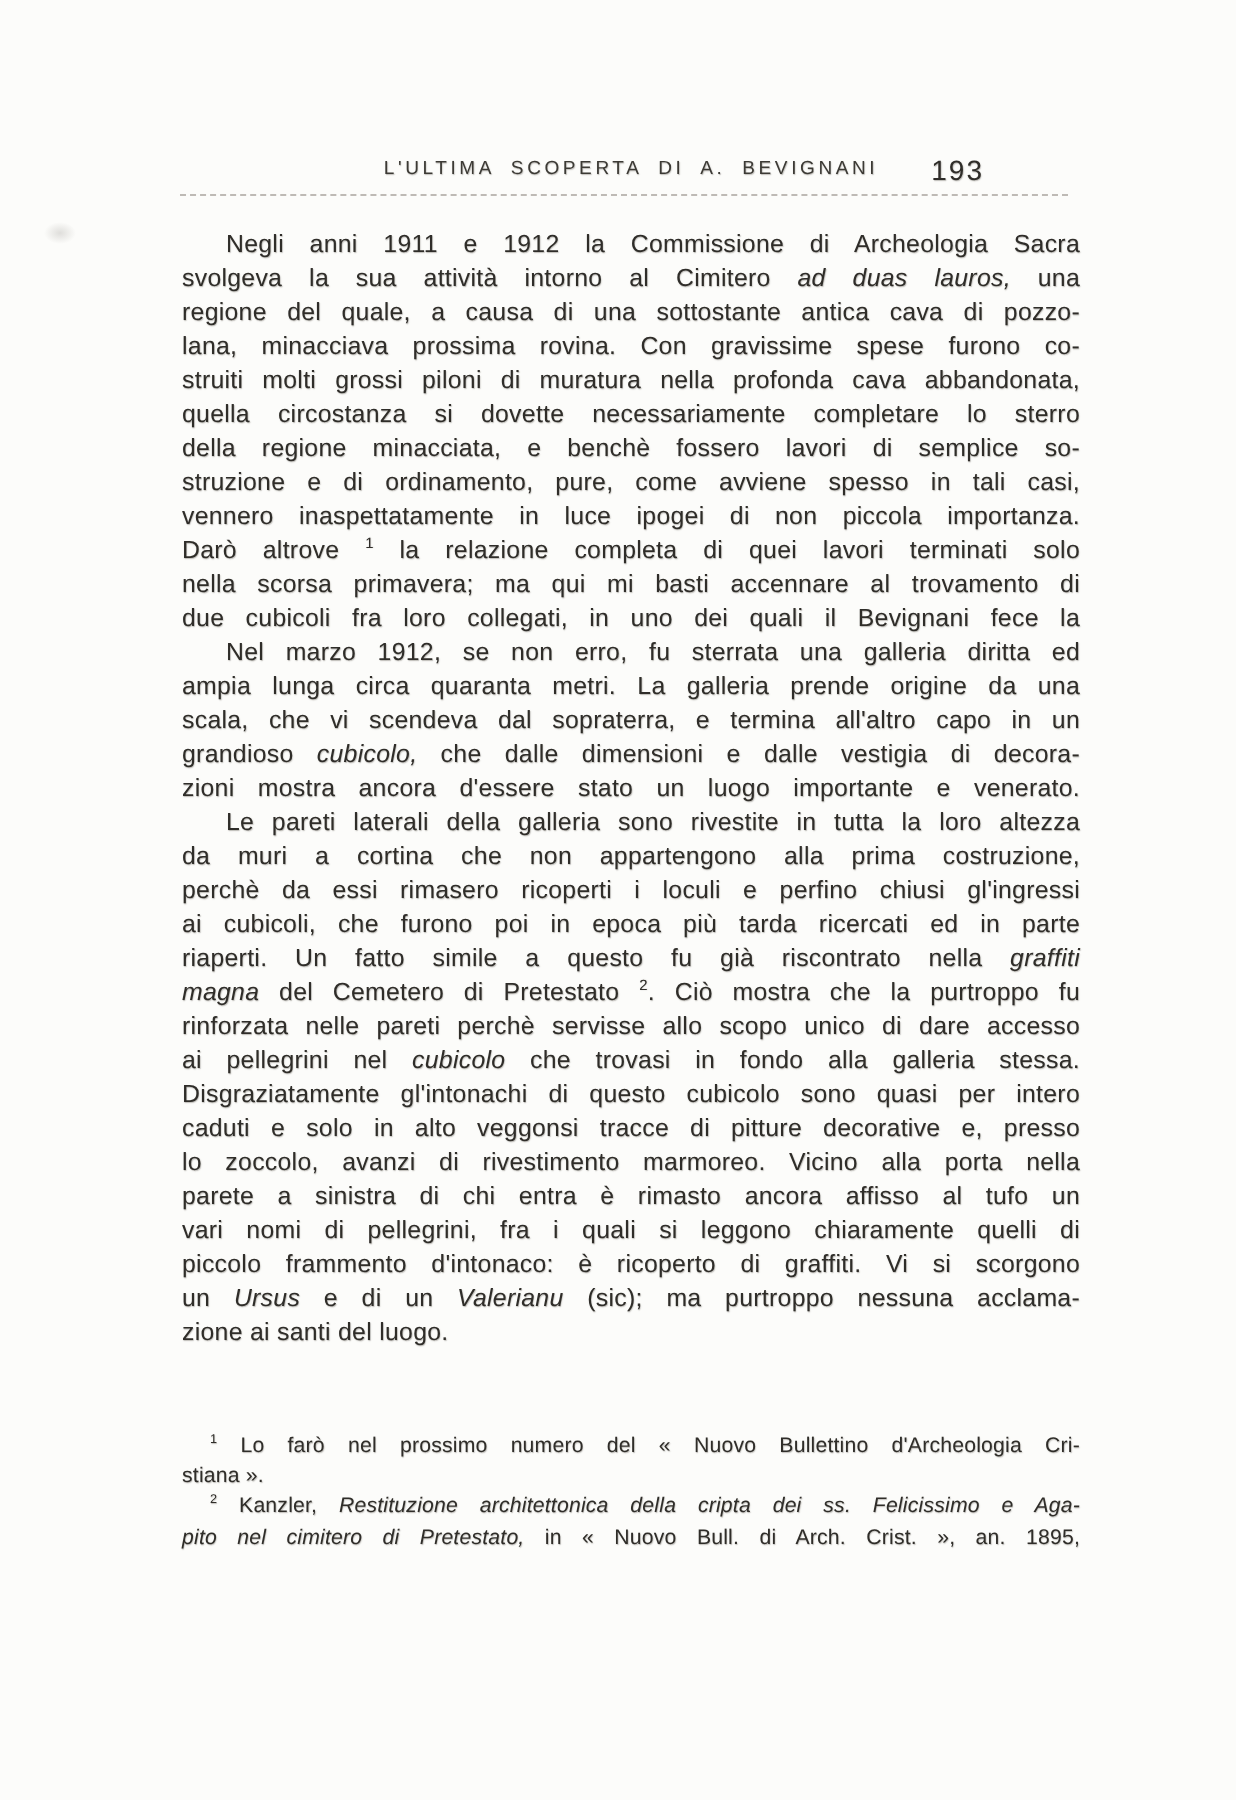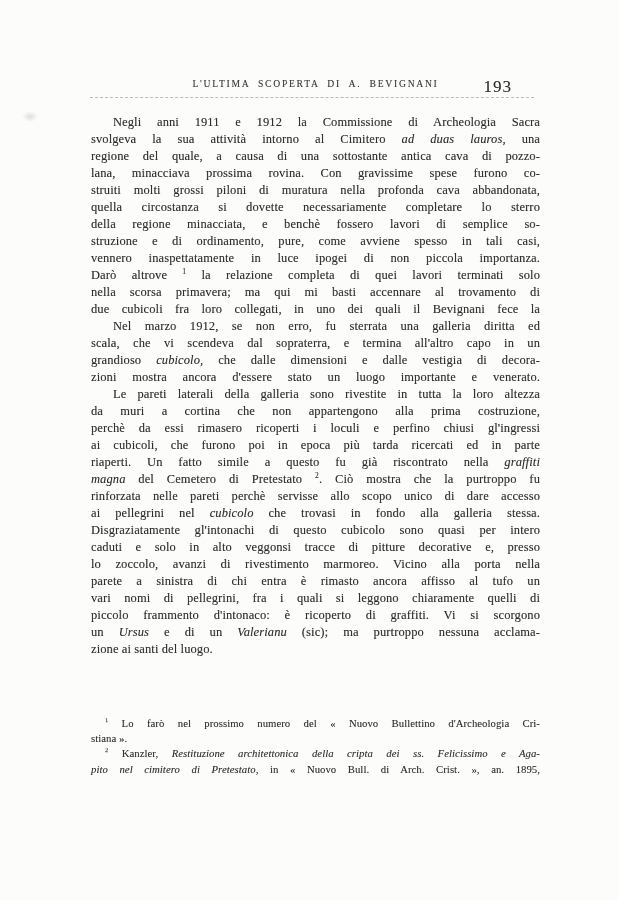--- a/index.html
+++ b/index.html
@@ -4,42 +4,42 @@
 <style>
   html, body { margin: 0; padding: 0; }
   body { width: 618px; height: 900px; background: #fcfcfa; }
 
   .page {
     position: relative;
     width: 618px;
     height: 900px;
     background: var(--paper, #fcfcfa);
     color: var(--ink, #2f2d29);
-    font-family: Liberation Serif, serif;
+    font-family: Liberation Sans, sans-serif;
     overflow: hidden;
     text-shadow: 0.3px 0.3px 0.6px rgba(62, 58, 50, 0.35);
     border-radius: 10px;
   }
 
   .running-head {
     position: absolute;
     top: 79px; left: 91px; width: 449px; height: 16px;
   }
   .running-head .title {
     display: block;
     text-align: center;
     font-size: 9.5px;
     letter-spacing: 1.8px;
     word-spacing: 4px;
     color: #3c3a35;
   }
   .running-head .pagenum {
     position: absolute;
-    top: -2px; right: 28px;
-    font-size: 17px;
+    top: -2px; right: 48px;
+    font-size: 14px;
     letter-spacing: 1px;
   }
   .head-rule {
     position: absolute;
     top: 97px; left: 90px; width: 444px;
     border-top: 1.5px dashed var(--rule, rgba(118, 112, 102, 0.55));
     opacity: 0.85;
   }
 
   .body-text {
@@ -100,20 +100,21 @@
         <div class="line"><span>quella circostanza si dovette necessariamente completare lo sterro</span></div>
         <div class="line"><span>della regione minacciata, e benchè fossero lavori di semplice so-</span></div>
         <div class="line"><span>struzione e di ordinamento, pure, come avviene spesso in tali casi,</span></div>
         <div class="line"><span>vennero inaspettatamente in luce ipogei di non piccola importanza.</span></div>
         <div class="line"><span>Darò altrove </span><sup>1</sup><span> la relazione completa di quei lavori terminati solo</span></div>
         <div class="line"><span>nella scorsa primavera; ma qui mi basti accennare al trovamento di</span></div>
         <div class="line"><span>due cubicoli fra loro collegati, in uno dei quali il Bevignani fece la</span></div>
       </div>
       <div class="paragraph">
         <div class="line indent"><span>Nel marzo 1912, se non erro, fu sterrata una galleria diritta ed</span></div>
+        <div class="line"><span>ampia lunga circa quaranta metri. La galleria prende origine da una</span></div>
         <div class="line"><span>scala, che vi scendeva dal sopraterra, e termina all'altro capo in un</span></div>
         <div class="line"><span>grandioso </span><em>cubicolo,</em><span> che dalle dimensioni e dalle vestigia di decora-</span></div>
         <div class="line"><span>zioni mostra ancora d'essere stato un luogo importante e venerato.</span></div>
       </div>
       <div class="paragraph">
         <div class="line indent"><span>Le pareti laterali della galleria sono rivestite in tutta la loro altezza</span></div>
         <div class="line"><span>da muri a cortina che non appartengono alla prima costruzione,</span></div>
         <div class="line"><span>perchè da essi rimasero ricoperti i loculi e perfino chiusi gl'ingressi</span></div>
         <div class="line"><span>ai cubicoli, che furono poi in epoca più tarda ricercati ed in parte</span></div>
         <div class="line"><span>riaperti. Un fatto simile a questo fu già riscontrato nella </span><em>graffiti</em></div>

